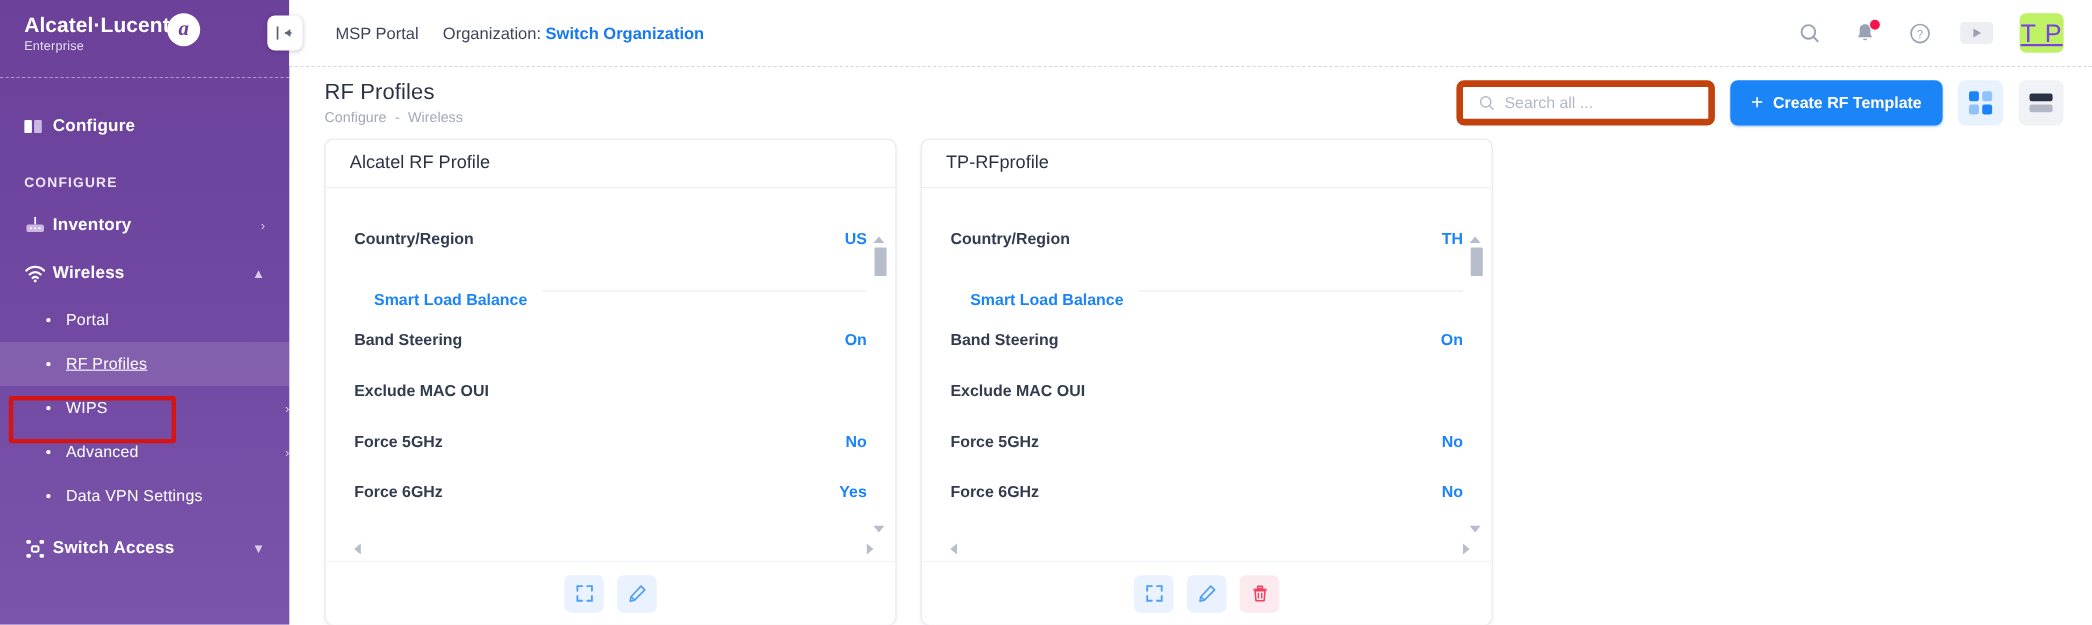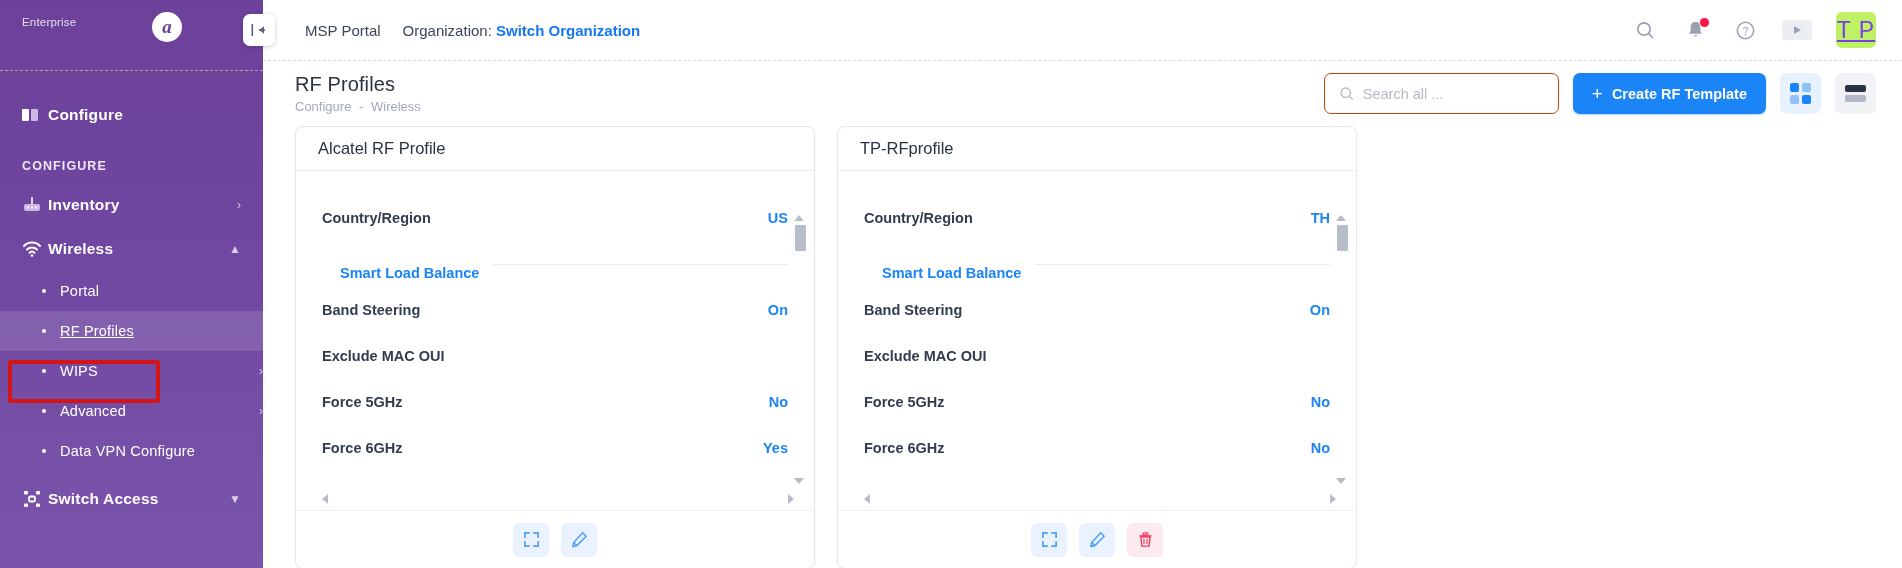--- a/index.html
+++ b/index.html
@@ -103,21 +103,21 @@
   .pagehead {
     height: 65px; flex: 0 0 65px; display:flex; align-items:center;
     padding: 0 26px 0 32px; background:#fff;
   }
   .titles { display:flex; flex-direction:column; gap:3px; }
   .page-title { font-size: 20px; color:#2b3244; font-weight: 400; letter-spacing:.1px;}
   .crumbs { font-size: 13px; color:#a3a8bb; }
   .crumb-sep { padding: 0 4px; }
   .head-right { margin-left:auto; display:flex; align-items:center; gap: 14px; }
   .search-box {
-    width: 235px; height: 41px; border:1px solid #c2410c; border-radius: 7px;
+    width: 235px; height: 41px; border:6px solid #c2410c; border-radius: 7px;
     display:flex; align-items:center; gap: 9px; padding: 0 14px; background:#fff;
   }
   .search-box input {
     border:none; outline:none; font-size: 14.5px; color:#3d4557; width: 100%;
     font-family: "Liberation Sans", sans-serif; background: transparent;
   }
   .search-box input::placeholder { color:#b4b9ca; }
   .btn-create {
     height: 41px; background:#1b84f7; color:#fff; border:none; border-radius: 7px;
     padding: 0 19px; display:flex; align-items:center; gap: 9px; cursor:pointer;
@@ -190,20 +190,21 @@
   }
   .act.danger { background:#fdeaef; }
 </style>
 </head>
 <body>
 
 <div class="app">
 
   <aside class="sidebar">
     <div class="brand">
+      <div class="brand-name">Alcatel·Lucent</div>
       <div class="brand-sub">Enterprise</div>
       <div class="brand-logo">
         <span>a</span>
       </div>
     </div>
     <div class="brand-divider"></div>
 
     <div class="nav-top">
       <div class="nav-row">
         <span class="ico">
@@ -258,21 +259,21 @@
       <span class="nav-label sub">WIPS</span>
       <span class="chev">›</span>
     </div>
     <div class="subitem">
       <span class="dot"></span>
       <span class="nav-label sub">Advanced</span>
       <span class="chev">›</span>
     </div>
     <div class="subitem">
       <span class="dot"></span>
-      <span class="nav-label sub">Data VPN Configure</span>
+      <span class="nav-label sub">Data VPN Settings</span>
     </div>
 
     <div class="nav-row" style="margin-top:6px;">
       <span class="ico">
         <svg class="i" width="20" height="18" viewBox="0 0 20 18">
           <rect x="7" y="6.5" width="6" height="5" rx="1.4" fill="none" stroke="#fff" stroke-width="1.8"></rect>
           <rect x="2" y="1" width="4" height="3.4" rx="1" fill="#fff"></rect>
           <rect x="14" y="1" width="4" height="3.4" rx="1" fill="#fff"></rect>
           <rect x="2" y="13.6" width="4" height="3.4" rx="1" fill="#fff"></rect>
           <rect x="14" y="13.6" width="4" height="3.4" rx="1" fill="#fff"></rect>

